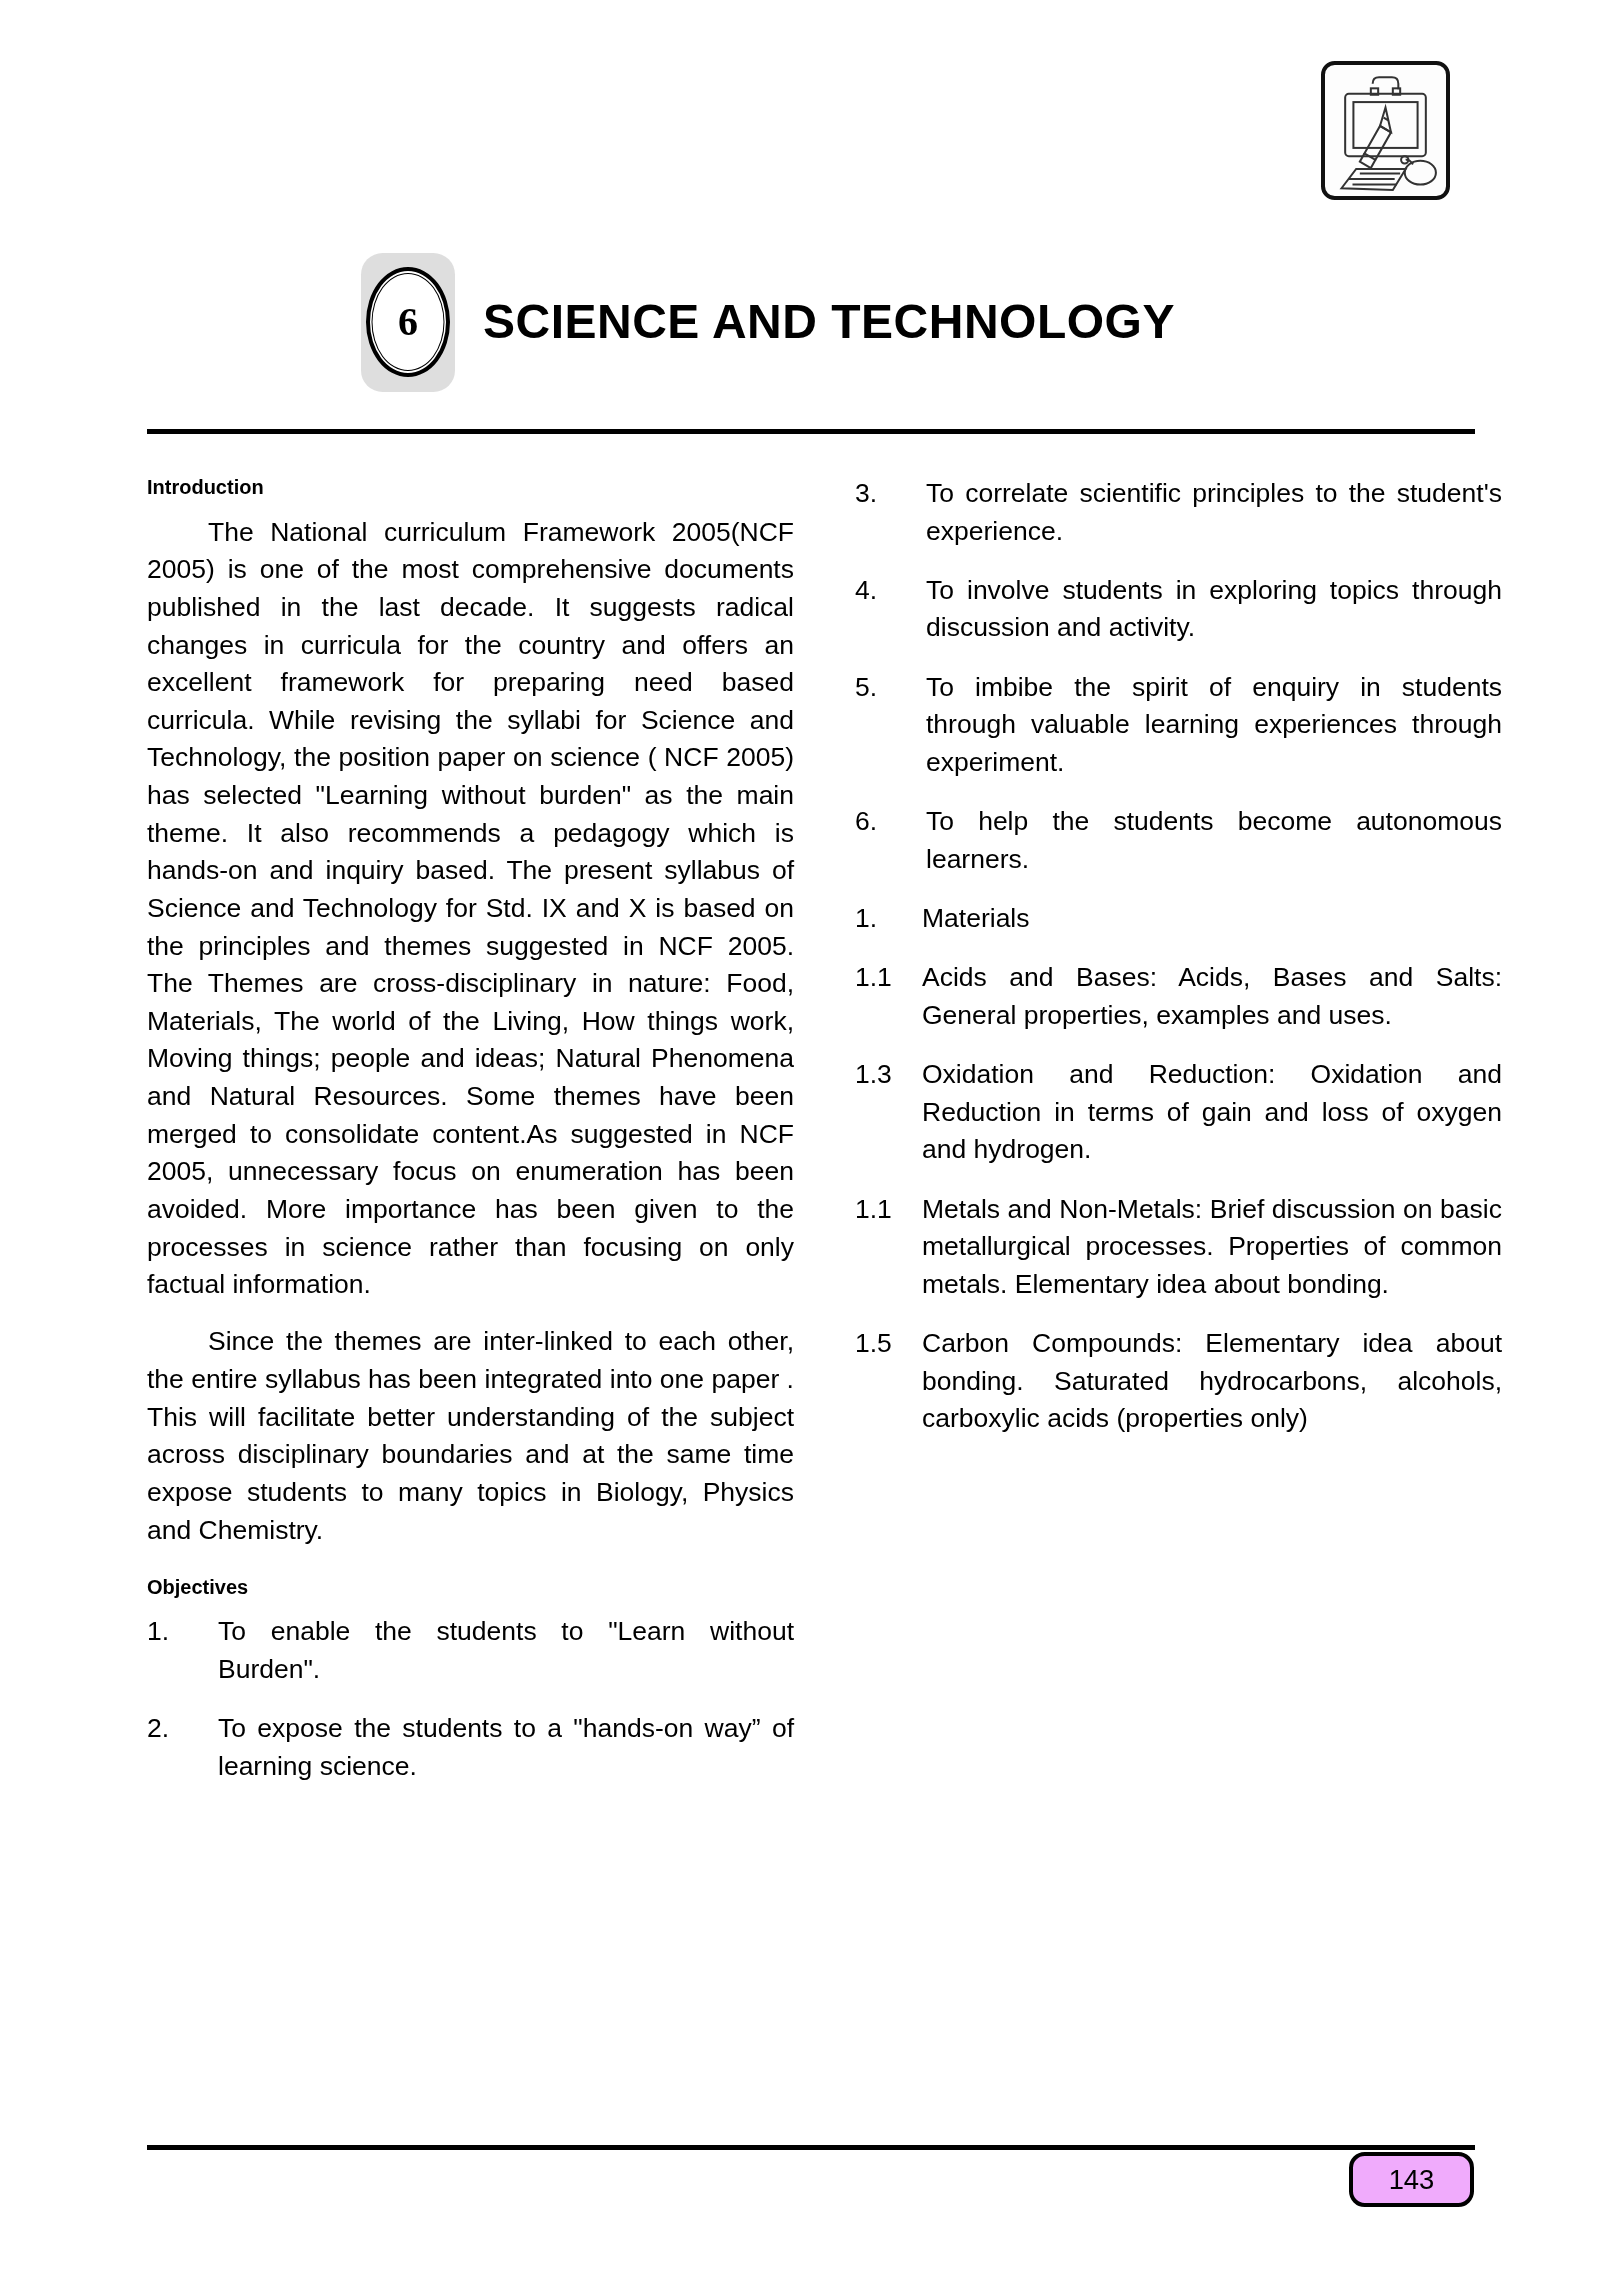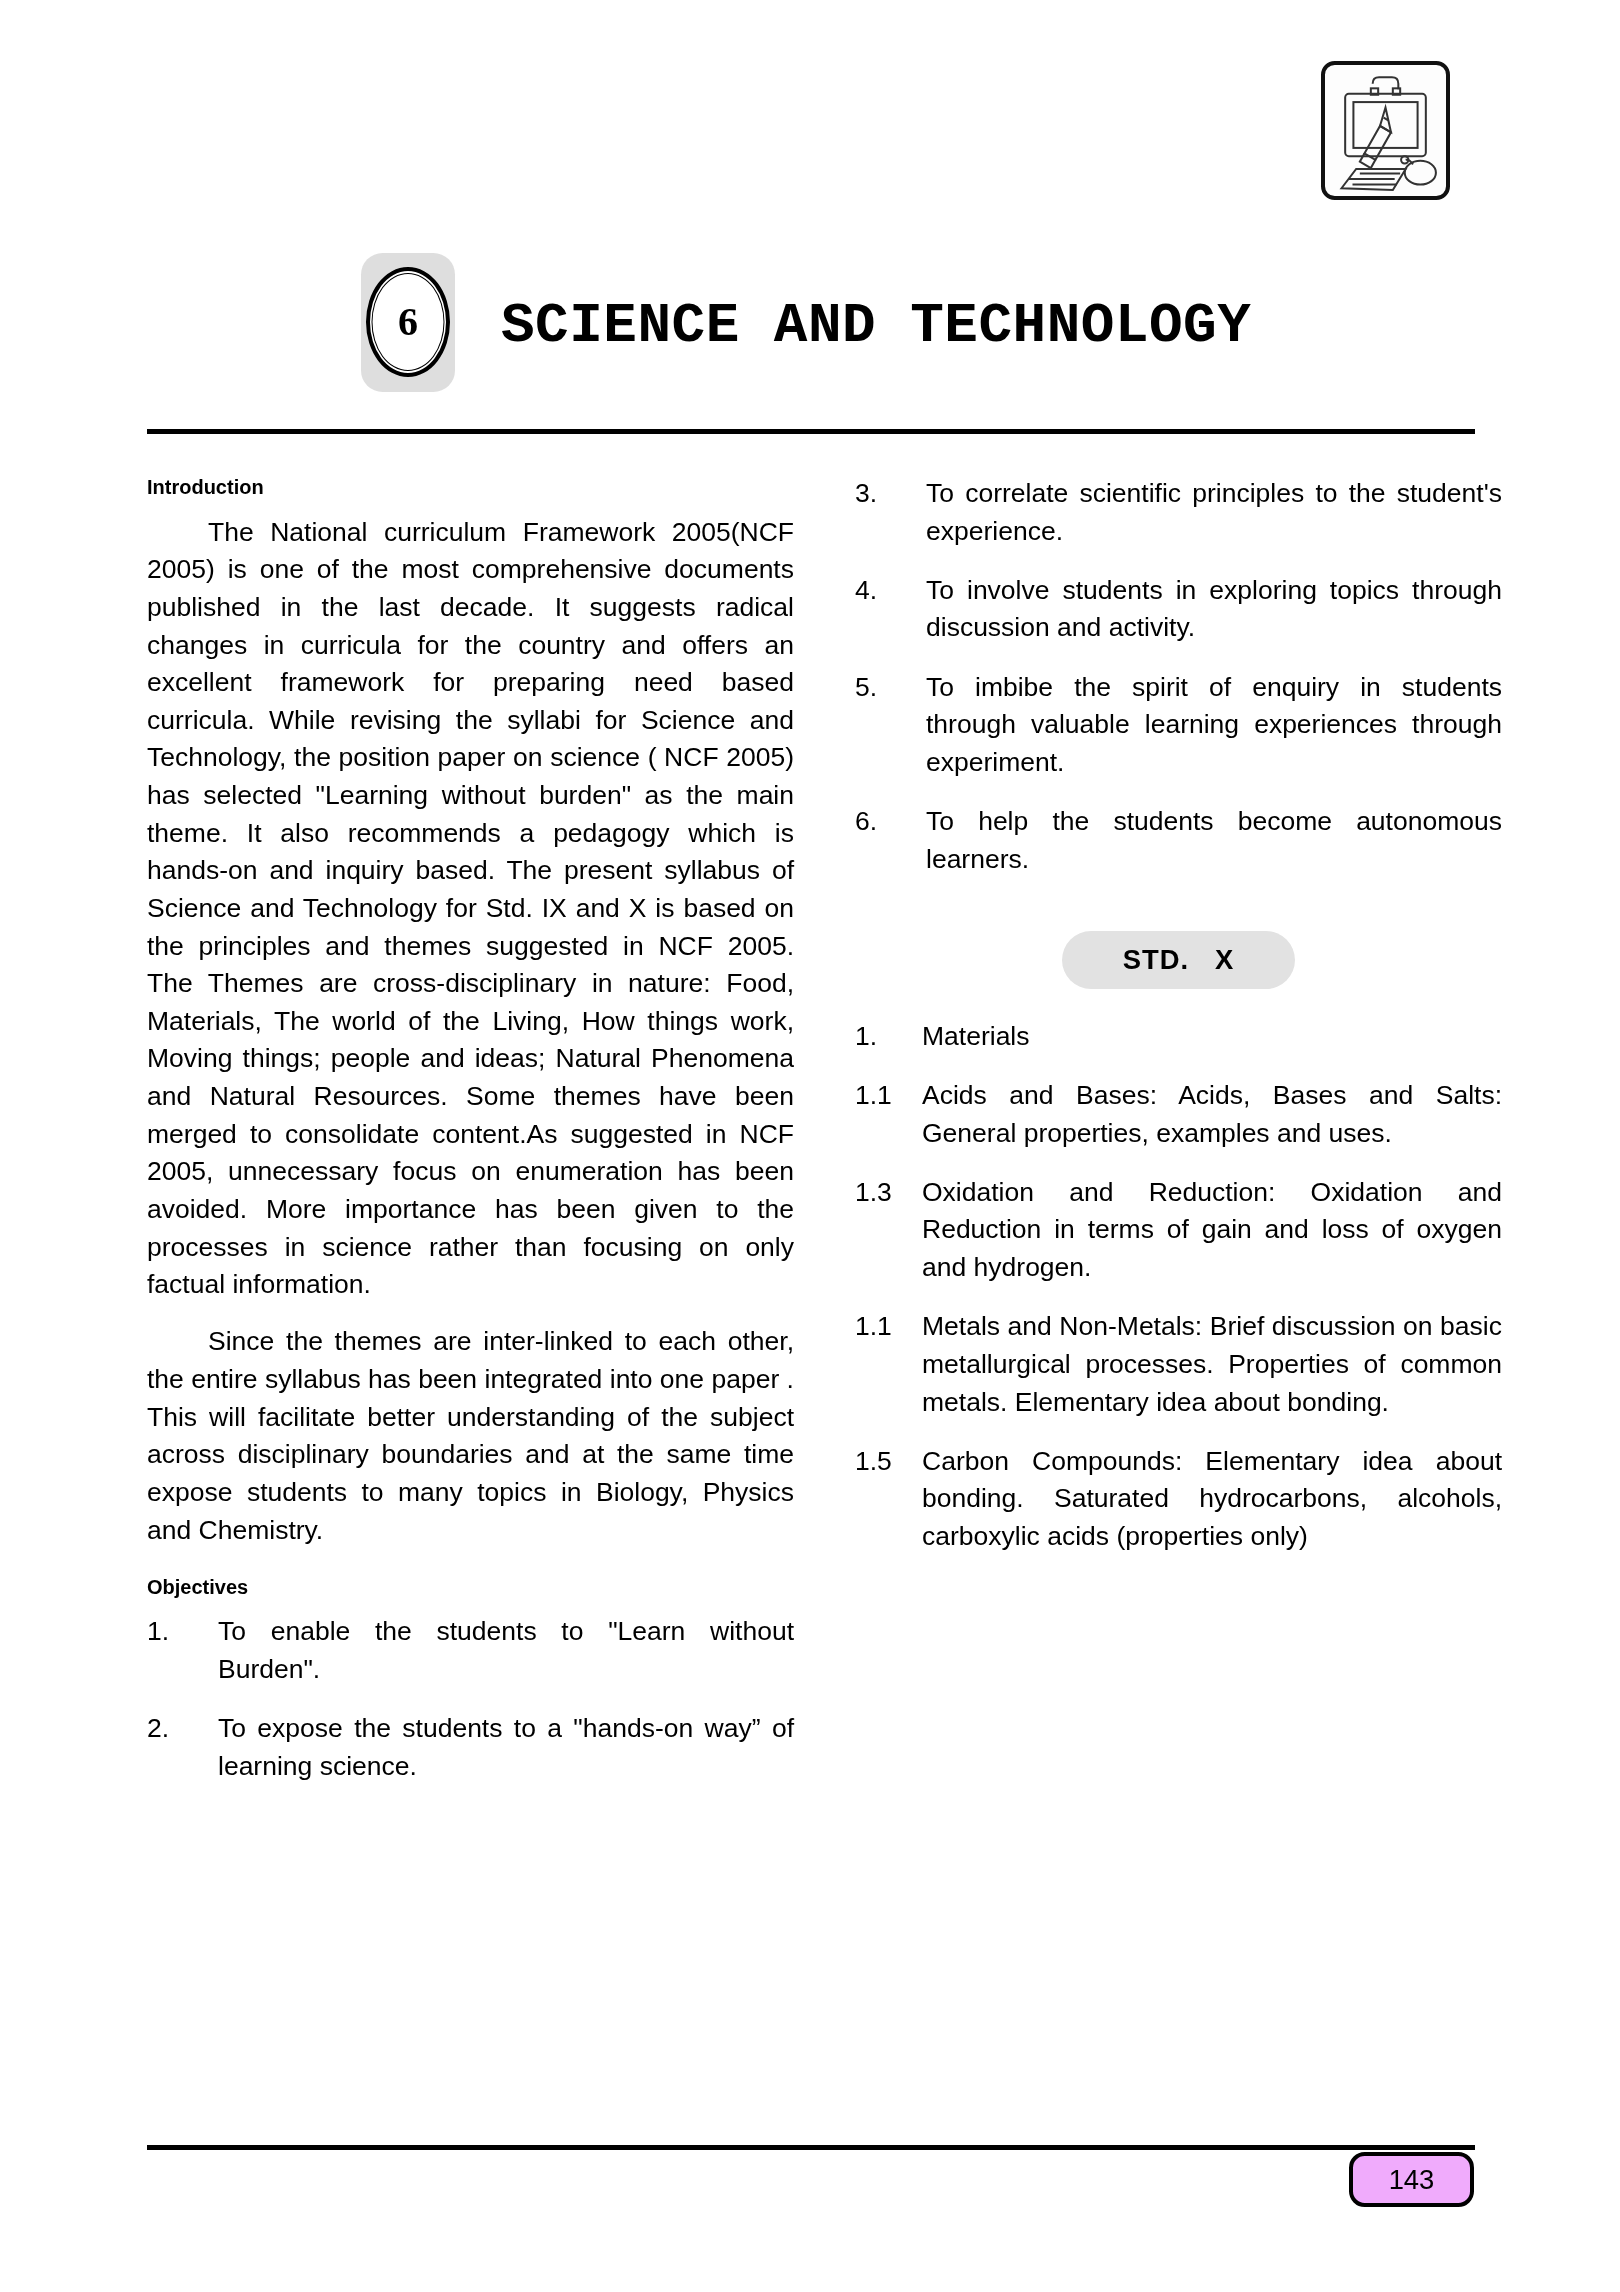--- a/index.html
+++ b/index.html
@@ -84,25 +84,25 @@
     transform: translateY(-50%);
     text-align: center;
     font-family: "Liberation Serif", serif;
     font-weight: bold;
     font-size: 40px;
     line-height: 1;
     color: #000;
   }
   .chap-title {
     position: absolute;
-    left: 354px;
+    left: 336px;
     top: 49px;
-    font-family: Liberation Mono, monospace;
+    font-family: Liberation Sans, sans-serif;
     font-weight: bold;
-    font-size: 56px;
+    font-size: 48px;
     letter-spacing: 0.5px;
     white-space: nowrap;
   }
 
   .rule-top {
     position: absolute;
     left: 147px;
     top: 429px;
     width: 1328px;
     height: 0;
@@ -268,23 +268,20 @@
     </div>
     <div class="nrow">
       <span class="num">5.</span>
       <span class="txt">To imbibe the spirit of enquiry in students through valuable learning experiences through experiment.</span>
     </div>
     <div class="nrow">
       <span class="num">6.</span>
       <span class="txt">To help the students become autonomous learners.</span>
     </div>
 
-    <div class="std-wrap">
-      <div class="std-pill">STD.   X</div>
-    </div>
 
     <div class="nrow sub">
       <span class="num">1.</span>
       <span class="txt">Materials</span>
     </div>
     <div class="nrow sub">
       <span class="num">1.1</span>
       <span class="txt">Acids and Bases: Acids, Bases and Salts: General properties, examples and uses.</span>
     </div>
     <div class="nrow sub">

